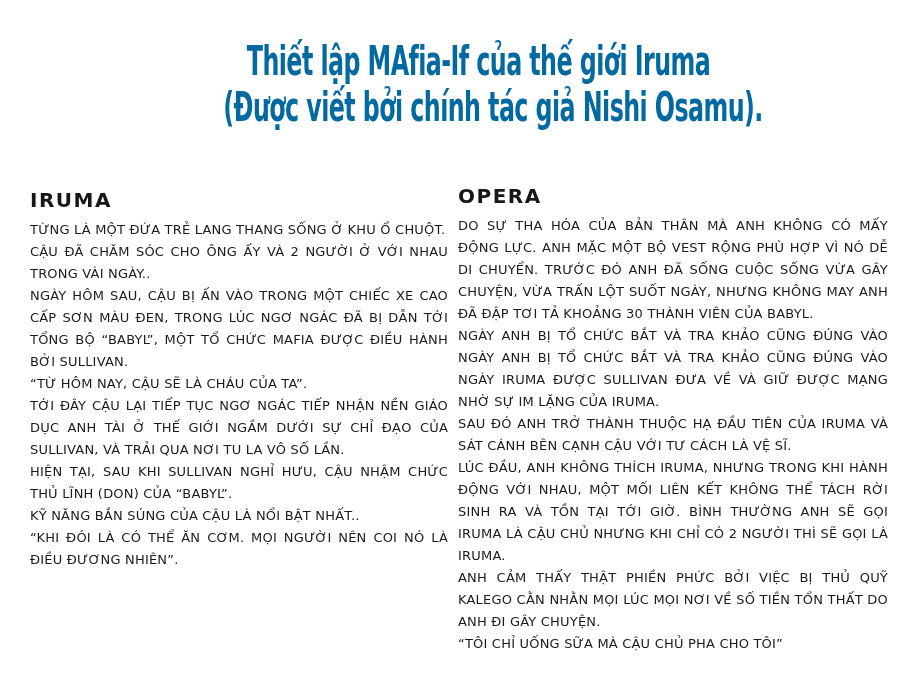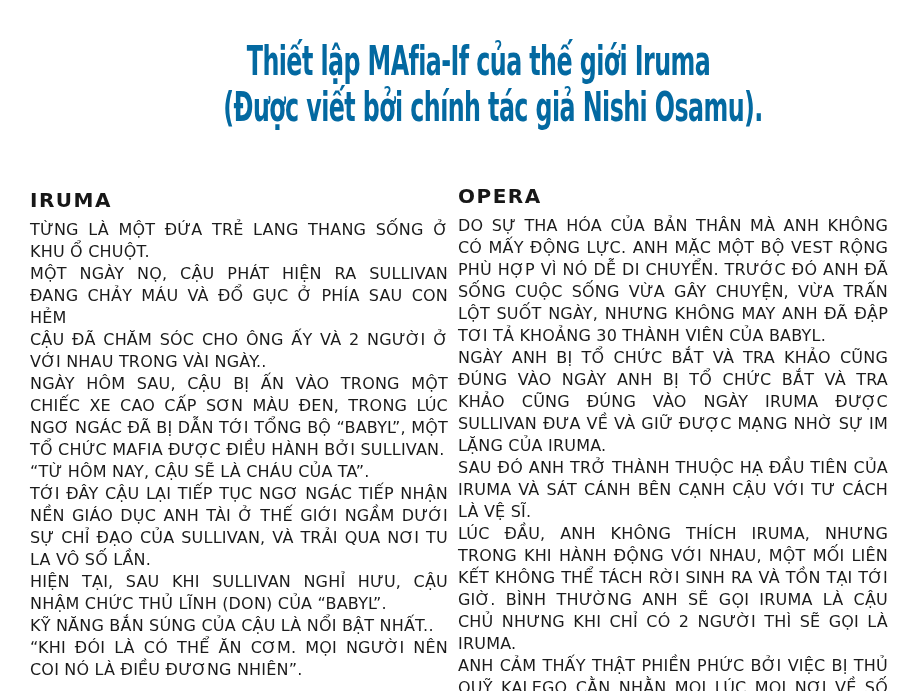--- a/index.html
+++ b/index.html
@@ -48,21 +48,21 @@
   .col-heading {
     margin: 0 0 7px 0;
     text-align: left;
     font-size: 20px;
     font-weight: 700;
     letter-spacing: 1.5px;
     color: #171717;
   }
   .column p {
     margin: 0;
-    font-size: 16px;
+    font-size: 13px;
     line-height: 22px;
     font-weight: 500;
     text-align: justify;
     letter-spacing: 0.2px;
   }
 </style>
 </head>
 <body>
 
 <header class="title-block" style="color: #0369a1; margin-left: 28px;">
@@ -70,21 +70,20 @@
     <span class="stretch">Thiết lập MAfia-If của thế giới Iruma</span>
   </div>
   <div class="title-line">
     <span class="stretch">(Được viết bởi chính tác giả Nishi Osamu).</span>
   </div>
 </header>
 
 <section class="column" id="col-left">
   <h2 class="col-heading">IRUMA</h2>
   <p>TỪNG LÀ MỘT ĐỨA TRẺ LANG THANG SỐNG Ở KHU Ổ CHUỘT.</p>
-  <p>MỘT NGÀY NỌ, CẬU PHÁT HIỆN RA SULLIVAN ĐANG CHẢY MÁU VÀ ĐỔ GỤC Ở PHÍA SAU CON HẺM</p>
   <p>CẬU ĐÃ CHĂM SÓC CHO ÔNG ẤY VÀ 2 NGƯỜI Ở VỚI NHAU TRONG VÀI NGÀY..</p>
   <p>NGÀY HÔM SAU, CẬU BỊ ẤN VÀO TRONG MỘT CHIẾC XE CAO CẤP SƠN MÀU ĐEN, TRONG LÚC NGƠ NGÁC ĐÃ BỊ DẪN TỚI TỔNG BỘ “BABYL”, MỘT TỔ CHỨC MAFIA ĐƯỢC ĐIỀU HÀNH BỞI SULLIVAN.</p>
   <p>“TỪ HÔM NAY, CẬU SẼ LÀ CHÁU CỦA TA”.</p>
   <p>TỚI ĐÂY CẬU LẠI TIẾP TỤC NGƠ NGÁC TIẾP NHẬN NỀN GIÁO DỤC ANH TÀI Ở THẾ GIỚI NGẦM DƯỚI SỰ CHỈ ĐẠO CỦA SULLIVAN, VÀ TRẢI QUA NƠI TU LA VÔ SỐ LẦN.</p>
   <p>HIỆN TẠI, SAU KHI SULLIVAN NGHỈ HƯU, CẬU NHẬM CHỨC THỦ LĨNH (DON) CỦA “BABYL”.</p>
   <p>KỸ NĂNG BẮN SÚNG CỦA CẬU LÀ NỔI BẬT NHẤT..</p>
   <p>“KHI ĐÓI LÀ CÓ THỂ ĂN CƠM. MỌI NGƯỜI NÊN COI NÓ LÀ ĐIỀU ĐƯƠNG NHIÊN”.</p>
 </section>
 
 <section class="column" id="col-right">

